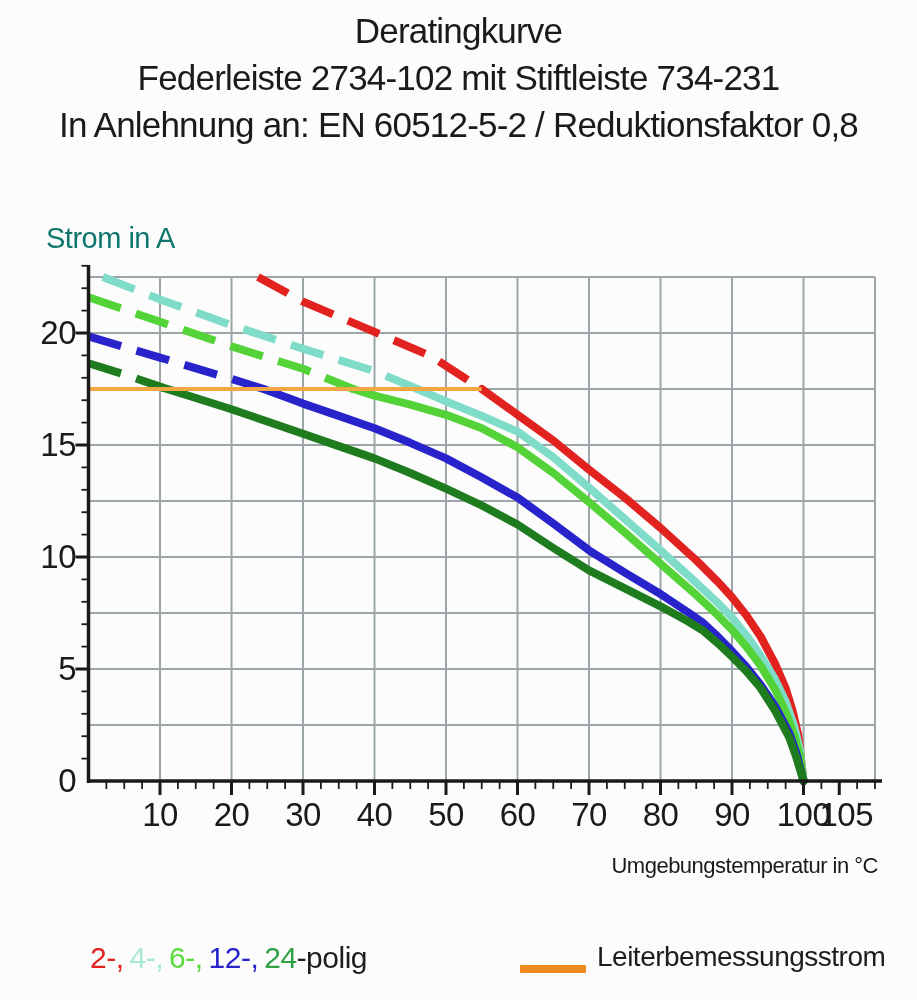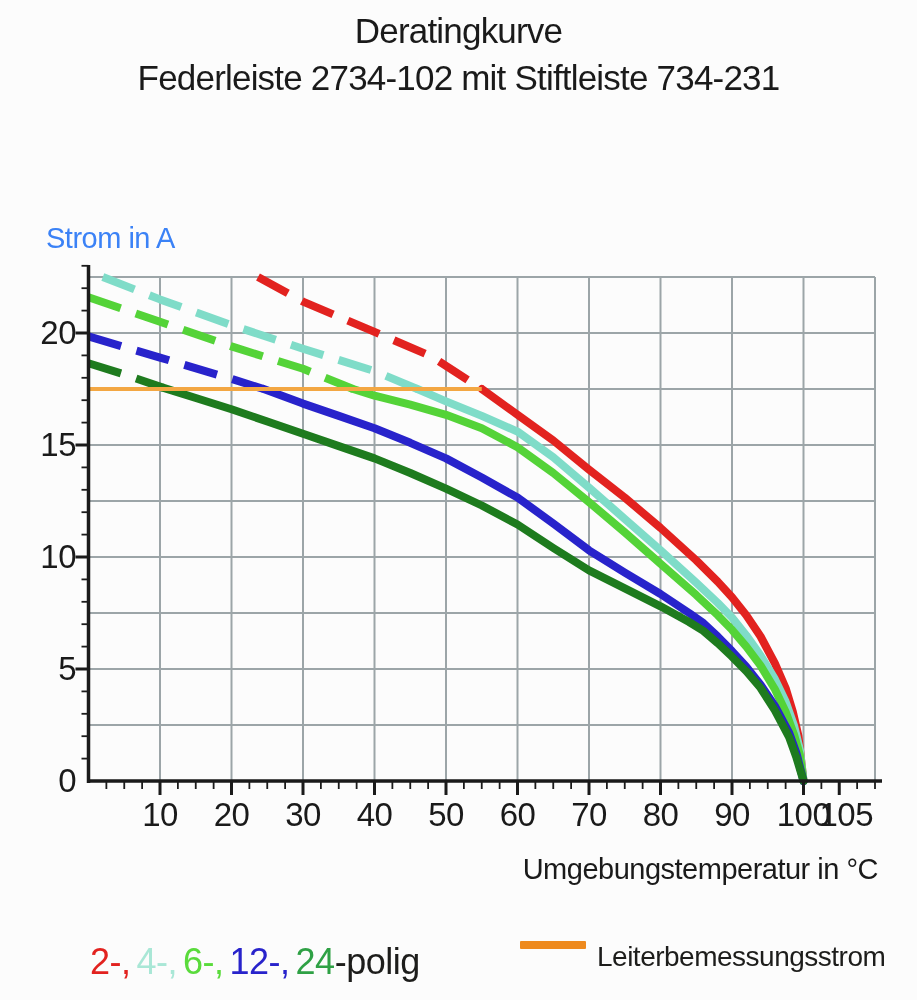--- a/index.html
+++ b/index.html
@@ -8,46 +8,47 @@
     font-family:"Liberation Sans", sans-serif;color:#1b1b1b;
     position:relative;overflow:hidden;
   }
   .canvas{position:absolute;inset:0;width:917px;height:1000px;}
   .titles{
     position:absolute;top:7px;left:0;right:0;text-align:center;
     font-size:35px;line-height:47px;letter-spacing:-0.8px;color:#1a1a1a;
     white-space:nowrap;
   }
   .ylabel{
-    position:absolute;left:46px;top:222px;font-size:29px;letter-spacing:-0.5px;color:#3b82f6;
+    position:absolute;left:46px;top:222px;font-size:29px;letter-spacing:-0.5px;color:#0f766e;
   }
   .xlabel{
-    position:absolute;right:39px;top:853px;font-size:29px;letter-spacing:-0.5px;color:#1a1a1a;
+    position:absolute;right:39px;top:853px;font-size:22px;letter-spacing:-0.5px;color:#1a1a1a;
     text-align:right;
   }
   #plot{position:absolute;left:0;top:0;}
   .legend-poles{
-    position:absolute;left:90px;top:941px;font-size:36px;letter-spacing:-0.5px;
+    position:absolute;left:90px;top:941px;font-size:30px;letter-spacing:-0.5px;
     white-space:nowrap;
   }
   .legend-poles span{margin-right:6px;}
   .legend-rated{
-    position:absolute;left:520px;top:941px;display:flex;align-items:flex-start;
+    position:absolute;left:520px;top:941px;display:flex;align-items:flex-end;
     font-size:28px;letter-spacing:-0.5px;color:#1d1d1b;white-space:nowrap;
   }
   .swatch{display:inline-block;width:66px;height:8px;border-radius:1px;margin-right:11px;}
 </style>
 </head>
 <body>
 
 <div class="canvas">
 
   <div class="titles">
     <div>Deratingkurve</div>
     <div>Federleiste 2734-102 mit Stiftleiste 734-231</div>
+    <div>In Anlehnung an: EN 60512-5-2 / Reduktionsfaktor 0,8</div>
   </div>
 
   <div class="ylabel">Strom in A</div>
 
   <svg id="plot" width="917" height="1000" viewBox="0 0 917 1000">
       <line x1="160" y1="277.00000000000006" x2="160" y2="781" stroke="#9CA5A8" stroke-width="2"></line>
       <line x1="231.5" y1="277.00000000000006" x2="231.5" y2="781" stroke="#9CA5A8" stroke-width="2"></line>
       <line x1="303" y1="277.00000000000006" x2="303" y2="781" stroke="#9CA5A8" stroke-width="2"></line>
       <line x1="374.5" y1="277.00000000000006" x2="374.5" y2="781" stroke="#9CA5A8" stroke-width="2"></line>
       <line x1="446" y1="277.00000000000006" x2="446" y2="781" stroke="#9CA5A8" stroke-width="2"></line>

